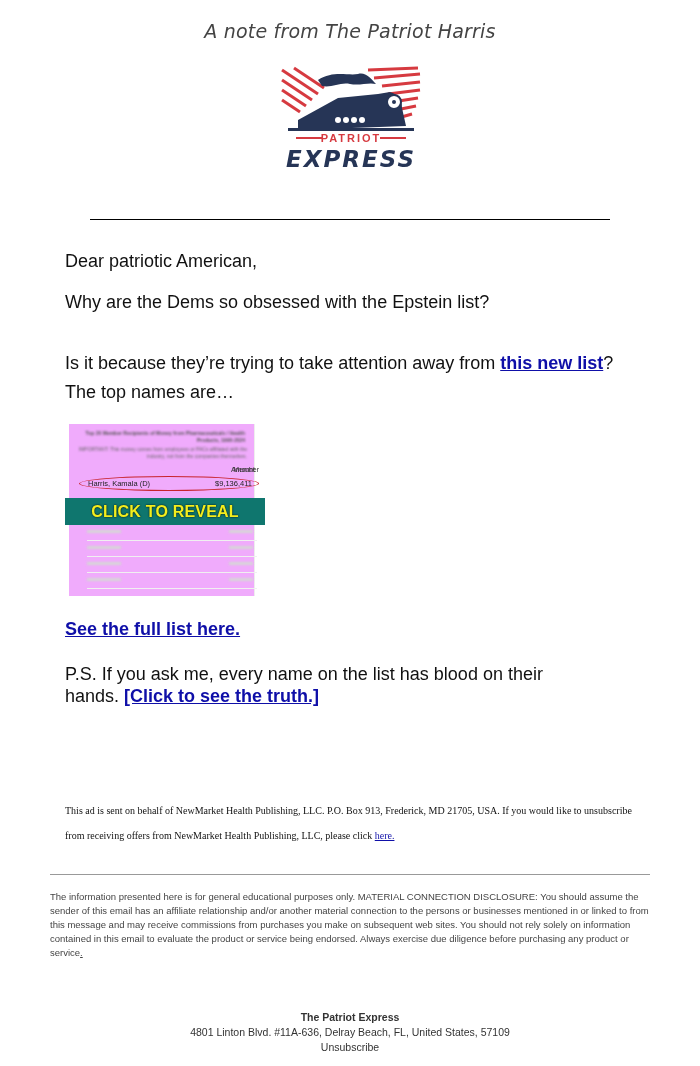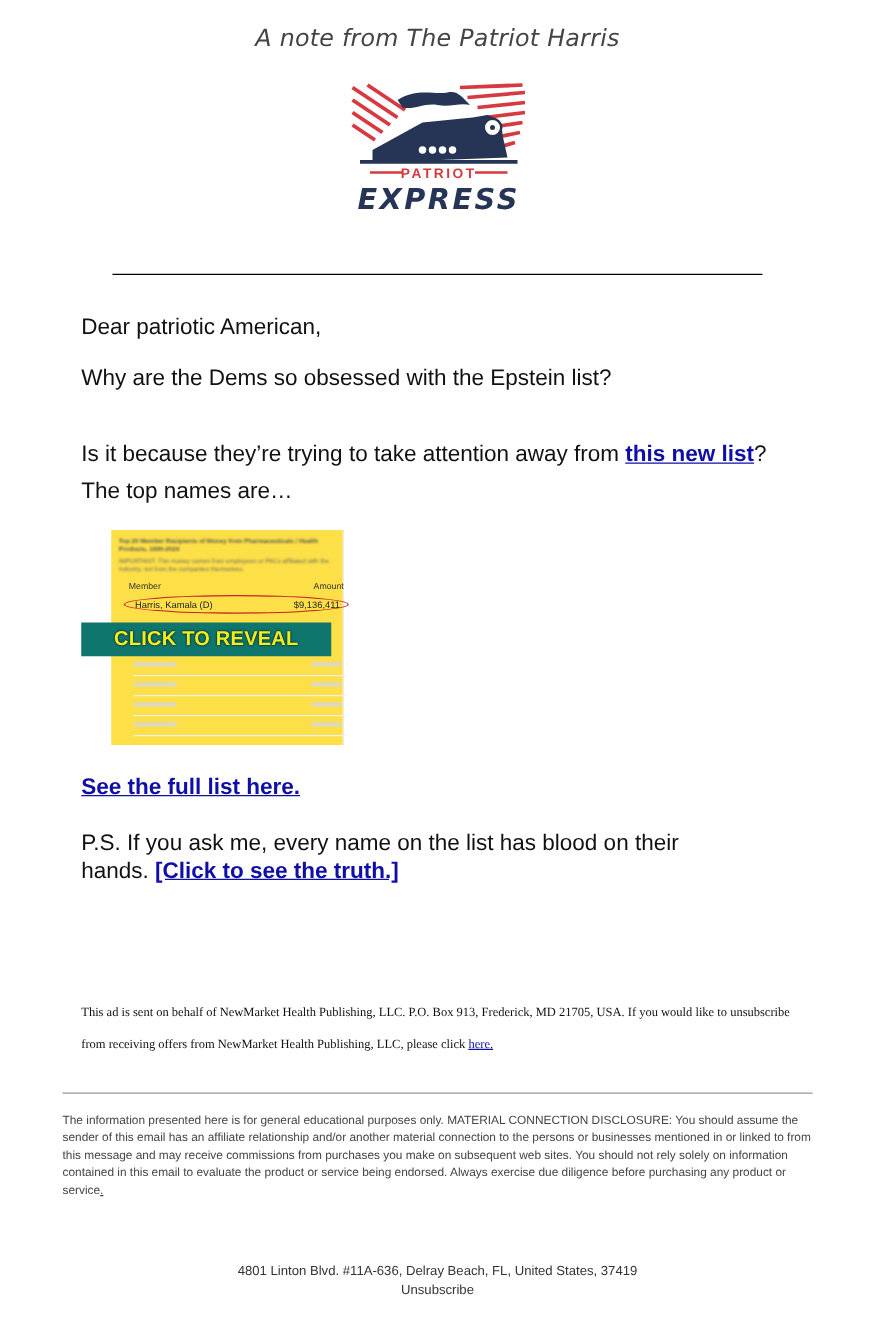--- a/index.html
+++ b/index.html
@@ -3,21 +3,21 @@
 <meta charset="utf-8">
 <style>
   html, body { margin: 0; padding: 0; background: #ffffff; }
   body { width: 700px; height: 1066px; position: relative; overflow: hidden; font-family: "Liberation Sans", sans-serif; color: #000; }
   .header-note { position: absolute; top: 20px; left: 0; width: 700px; text-align: center; font-family: "DejaVu Sans", sans-serif; font-style: italic; font-size: 19px; color: #444; letter-spacing: 0.2px; }
   .logo { position: absolute; top: 64px; left: 278px; width: 146px; height: 110px; }
   .hr-top { position: absolute; top: 219px; left: 90px; width: 520px; height: 0; border-top: 1.5px solid #000; }
   .body-text { position: absolute; left: 65px; font-size: 18px; line-height: 22px; color: #111; }
   a.link { color: #1a0dab; color: #0f0fa8; font-weight: bold; text-decoration: underline; }
   .teaser { position: absolute; top: 424px; left: 65px; width: 200px; height: 172px; cursor: pointer; }
-  .teaser-inner { position: absolute; left: 24px; top: 0; width: 185px; height: 172px; background: #fde047; border-right: 1px solid #eee; }
+  .teaser-inner { position: absolute; left: 4px; top: 0; width: 185px; height: 172px; background: #f0abfc; border-right: 1px solid #eee; text-align: right; }
   .blurry { filter: blur(0.9px); color: #666; font-size: 5px; line-height: 7px; }
   .tbl-head { position: absolute; top: 42px; left: 14px; width: 176px; font-size: 7px; color: #333; }
   .tbl-head span:last-child { position: absolute; right: 4px; }
   .hl-row { position: absolute; top: 52px; left: 10px; width: 178px; height: 13px; border: 1.5px solid #c8232c; border-radius: 50%; font-size: 7.5px; line-height: 13px; color: #222; }
   .hl-row .nm { position: absolute; left: 8px; }
   .hl-row .amt { position: absolute; right: 6px; }
   .reveal-bar { position: absolute; top: 74px; left: 0; width: 200px; height: 27px; background: #0f766e; display: flex; align-items: center; justify-content: center; font-weight: bold; font-size: 16px; color: #f2ee1e; letter-spacing: 0.2px; text-shadow: 0 0 2px #000; }
   .blur-row { position: absolute; left: 18px; width: 170px; height: 14px; border-bottom: 1px solid #f0f0f0; }
   .blur-row .l { position: absolute; left: 0; top: 4px; width: 34px; height: 3px; background: #d6d6d6; filter: blur(0.8px); }
   .blur-row .r { position: absolute; right: 4px; top: 4px; width: 24px; height: 3px; background: #d6d6d6; filter: blur(0.8px); }
@@ -126,15 +126,16 @@
   <span>This ad is sent on behalf of NewMarket Health Publishing, LLC. P.O. Box 913, Frederick, MD 21705, USA. If you would like to unsubscribe from receiving offers from NewMarket Health Publishing, LLC, please click </span><a href="#">here.</a>
 </div>
 
 <div class="hr-bottom"></div>
 
 <div class="disclosure">
   <span>The information presented here is for general educational purposes only. MATERIAL CONNECTION DISCLOSURE: You should assume the sender of this email has an affiliate relationship and/or another material connection to the persons or businesses mentioned in or linked to from this message and may receive commissions from purchases you make on subsequent web sites. You should not rely solely on information contained in this email to evaluate the product or service being endorsed. Always exercise due diligence before purchasing any product or service</span><span class="u">.</span>
 </div>
 
 <div class="footer">
-  <div>4801 Linton Blvd. #11A-636, Delray Beach, FL, United States, 37419</div>
+  <div class="name">The Patriot Express</div>
+  <div>4801 Linton Blvd. #11A-636, Delray Beach, FL, United States, 57109</div>
   <div><a href="#">Unsubscribe</a></div>
 </div>
 
 </body></html>

